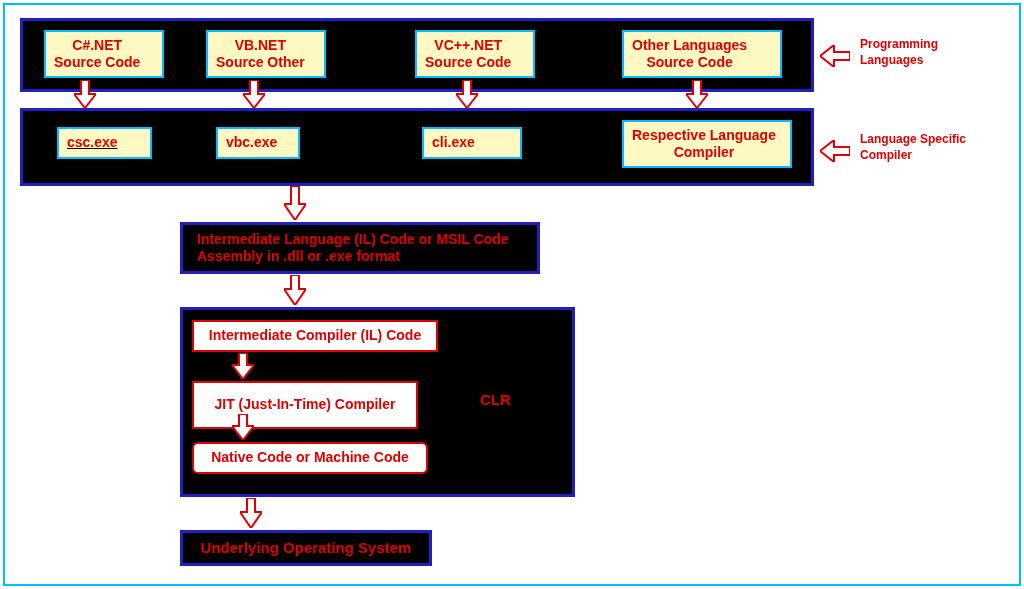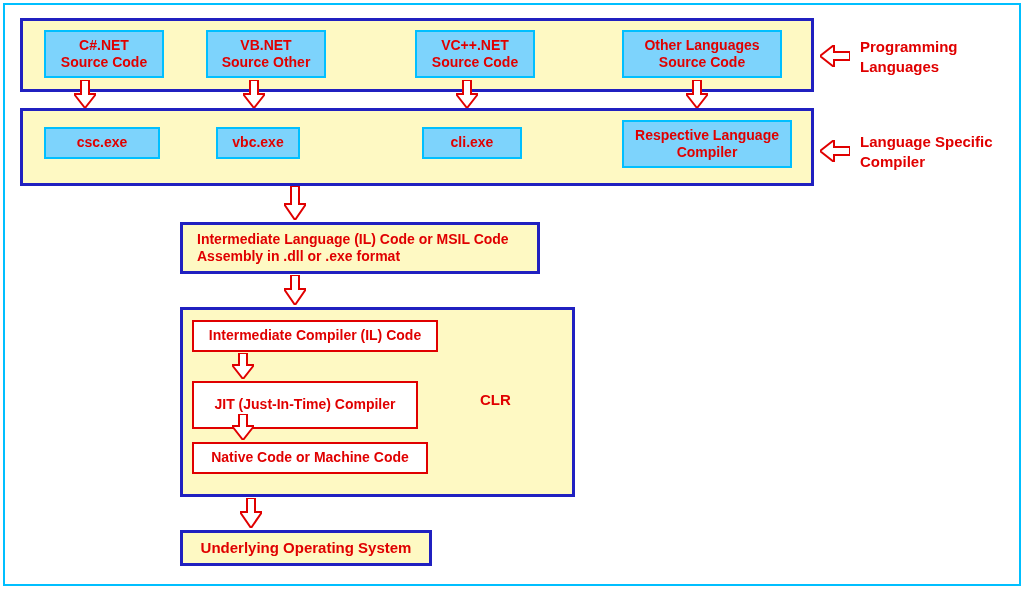--- a/index.html
+++ b/index.html
@@ -12,29 +12,29 @@
     }
     .outer-frame {
       position: absolute;
       left: 3px; top: 3px;
       width: 1018px; height: 583px;
       border: 2px solid #00BFFF;
     }
     .box-blue {
       position: absolute;
       border: 3px solid #2020C0;
+      background: #000000;
+    }
+    .box-cyan {
+      position: absolute;
+      border: 2px solid #00BFFF;
       background: #fef9c3;
-    }
-    .box-cyan {
-      position: absolute;
-      border: 2px solid #00BFFF;
-      background: #7dd3fc;
       display: flex;
       align-items: center;
-      justify-content: center;
+      justify-content: flex-start;
       text-align: center;
       padding: 4px 8px;
     }
     .box-red {
       position: absolute;
       border: 2px solid #E00000;
       background: #fff;
       display: flex;
       align-items: center;
       justify-content: center;
@@ -45,21 +45,21 @@
       color: #E00000;
       font-weight: bold;
       font-size: 14px;
       line-height: 1.25;
     }
     .txt-big { font-size: 15px; }
     .txt-label {
       position: absolute;
       color: #E00000;
       font-weight: bold;
-      font-size: 15px;
+      font-size: 12px;
       line-height: 1.3;
     }
     .arrow-down {
       position: absolute;
       width: 22px;
       height: 28px;
     }
     .arrow-down svg { display: block; }
     .arrow-left {
       position: absolute;
@@ -114,21 +114,21 @@
     </svg>
 </div>
 <div class="arrow-down" style="left:686px; top:80px;">
   <svg width="22" height="28" viewBox="0 0 22 28">
       <path d="M7 0 H15 V14 H22 L11 28 L0 14 H7 Z" fill="#fff" stroke="#E00000" stroke-width="2"></path>
     </svg>
 </div>
 
 <div class="box-blue" style="left:20px; top:108px; width:794px; height:78px;"></div>
 
-<div class="box-cyan" style="left:44px; top:127px; width:116px; height:32px;">
+<div class="box-cyan" style="left:57px; top:127px; width:95px; height:32px;text-decoration:underline;">
   <span class="txt">csc.exe</span>
 </div>
 <div class="box-cyan" style="left:216px; top:127px; width:84px; height:32px;">
   <span class="txt">vbc.exe</span>
 </div>
 <div class="box-cyan" style="left:422px; top:127px; width:100px; height:32px;">
   <span class="txt">cli.exe</span>
 </div>
 <div class="box-cyan" style="left:622px; top:120px; width:170px; height:48px;">
   <span class="txt multiline">Respective Language
@@ -180,21 +180,21 @@
     </svg>
 </div>
 <div class="box-red" style="left:192px; top:381px; width:226px; height:48px;">
   <span class="txt">JIT (Just-In-Time) Compiler</span>
 </div>
 <div class="arrow-down" style="left:232px; top:414px;">
   <svg width="22" height="26" viewBox="0 0 22 26">
       <path d="M7 0 H15 V12 H22 L11 26 L0 12 H7 Z" fill="#fff" stroke="#E00000" stroke-width="2"></path>
     </svg>
 </div>
-<div class="box-red" style="left:192px; top:442px; width:236px; height:32px;">
+<div class="box-red" style="left:192px; top:442px; width:236px; height:32px;border-radius:6px;">
   <span class="txt">Native Code or Machine Code</span>
 </div>
 
 <div class="arrow-down" style="left:240px; top:498px;">
   <svg width="22" height="30" viewBox="0 0 22 30">
       <path d="M7 0 H15 V14 H22 L11 30 L0 14 H7 Z" fill="#fff" stroke="#E00000" stroke-width="2"></path>
     </svg>
 </div>
 
 <div class="box-blue" style="left:180px; top:530px; width:252px; height:36px; display:flex; align-items:center; justify-content:center;">

